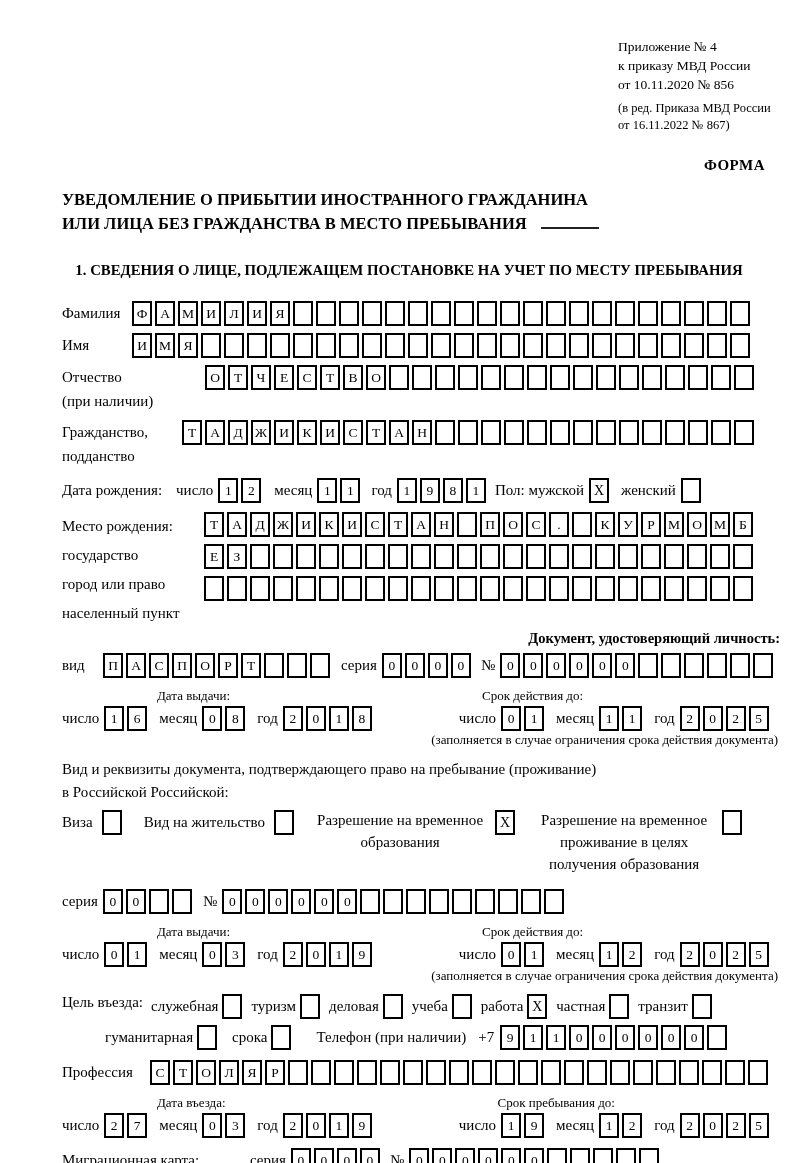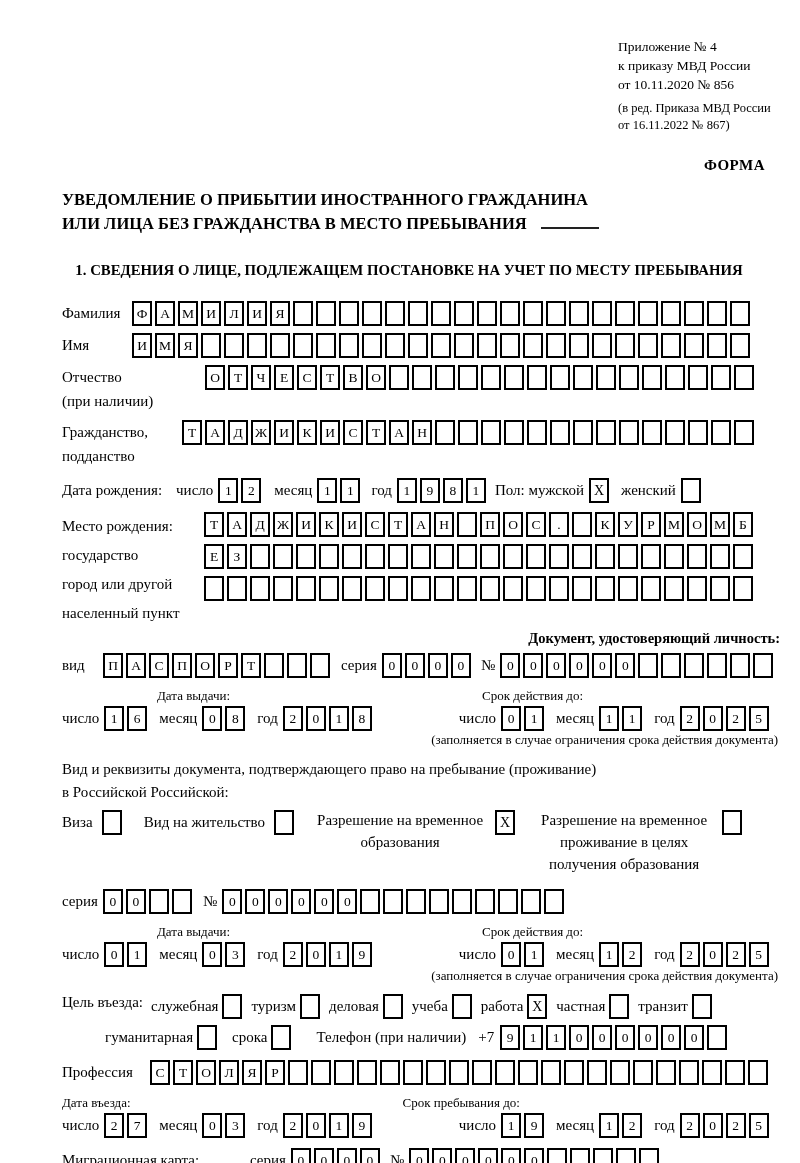--- a/index.html
+++ b/index.html
@@ -104,21 +104,21 @@
     <span class="dlabel">Пол: мужской</span>
     <span class="chk">X</span>
     <span class="dlabel" style="margin-left:12px;">женский</span>
     <span class="chk"></span>
   </div>
 
   <div class="frow" style="margin-bottom:2px;">
     <div class="lbl w142" style="line-height:29px;">
       <div>Место рождения:</div>
       <div>государство</div>
-      <div>город или другой</div>
+      <div>город или право</div>
       <div>населенный пункт</div>
     </div>
     <div>
       <div class="boxes mb2"><span class="cell">Т</span><span class="cell">А</span><span class="cell">Д</span><span class="cell">Ж</span><span class="cell">И</span><span class="cell">К</span><span class="cell">И</span><span class="cell">С</span><span class="cell">Т</span><span class="cell">А</span><span class="cell">Н</span><span class="cell"></span><span class="cell">П</span><span class="cell">О</span><span class="cell">С</span><span class="cell">.</span><span class="cell"></span><span class="cell">К</span><span class="cell">У</span><span class="cell">Р</span><span class="cell">М</span><span class="cell">О</span><span class="cell">М</span><span class="cell">Б</span></div>
       <div class="boxes mb2"><span class="cell">Е</span><span class="cell">З</span><span class="cell"></span><span class="cell"></span><span class="cell"></span><span class="cell"></span><span class="cell"></span><span class="cell"></span><span class="cell"></span><span class="cell"></span><span class="cell"></span><span class="cell"></span><span class="cell"></span><span class="cell"></span><span class="cell"></span><span class="cell"></span><span class="cell"></span><span class="cell"></span><span class="cell"></span><span class="cell"></span><span class="cell"></span><span class="cell"></span><span class="cell"></span><span class="cell"></span></div>
       <div class="boxes"><span class="cell"></span><span class="cell"></span><span class="cell"></span><span class="cell"></span><span class="cell"></span><span class="cell"></span><span class="cell"></span><span class="cell"></span><span class="cell"></span><span class="cell"></span><span class="cell"></span><span class="cell"></span><span class="cell"></span><span class="cell"></span><span class="cell"></span><span class="cell"></span><span class="cell"></span><span class="cell"></span><span class="cell"></span><span class="cell"></span><span class="cell"></span><span class="cell"></span><span class="cell"></span><span class="cell"></span></div>
     </div>
   </div>
 
   <div class="center-bold">Документ, удостоверяющий личность:</div>
@@ -258,21 +258,21 @@
     <span class="olabel" style="line-height:25px;margin-right:6px;">+7</span>
     <span class="boxes"><span class="cell">9</span><span class="cell">1</span><span class="cell">1</span><span class="cell">0</span><span class="cell">0</span><span class="cell">0</span><span class="cell">0</span><span class="cell">0</span><span class="cell">0</span><span class="cell"></span></span>
   </div>
 
   <div class="frow" style="margin-bottom:10px;">
     <div class="lbl w70" style="width:88px;">Профессия</div>
     <div class="boxes"><span class="cell">С</span><span class="cell">Т</span><span class="cell">О</span><span class="cell">Л</span><span class="cell">Я</span><span class="cell">Р</span><span class="cell"></span><span class="cell"></span><span class="cell"></span><span class="cell"></span><span class="cell"></span><span class="cell"></span><span class="cell"></span><span class="cell"></span><span class="cell"></span><span class="cell"></span><span class="cell"></span><span class="cell"></span><span class="cell"></span><span class="cell"></span><span class="cell"></span><span class="cell"></span><span class="cell"></span><span class="cell"></span><span class="cell"></span><span class="cell"></span><span class="cell"></span></div>
   </div>
 
   <div class="dheads">
-    <span style="">Дата въезда:</span>
+    <span style="margin-left:95px;">Дата въезда:</span>
     <span style="margin-left:272px;">Срок пребывания до:</span>
   </div>
   <div class="frow" style="margin-bottom:10px;">
     <span class="dg">
       <span class="dlabel">число</span>
         <span class="boxes"><span class="cell">2</span><span class="cell">7</span></span>
       <span class="dlabel">месяц</span>
         <span class="boxes"><span class="cell">0</span><span class="cell">3</span></span>
       <span class="dlabel">год</span>
         <span class="boxes"><span class="cell">2</span><span class="cell">0</span><span class="cell">1</span><span class="cell">9</span></span>

